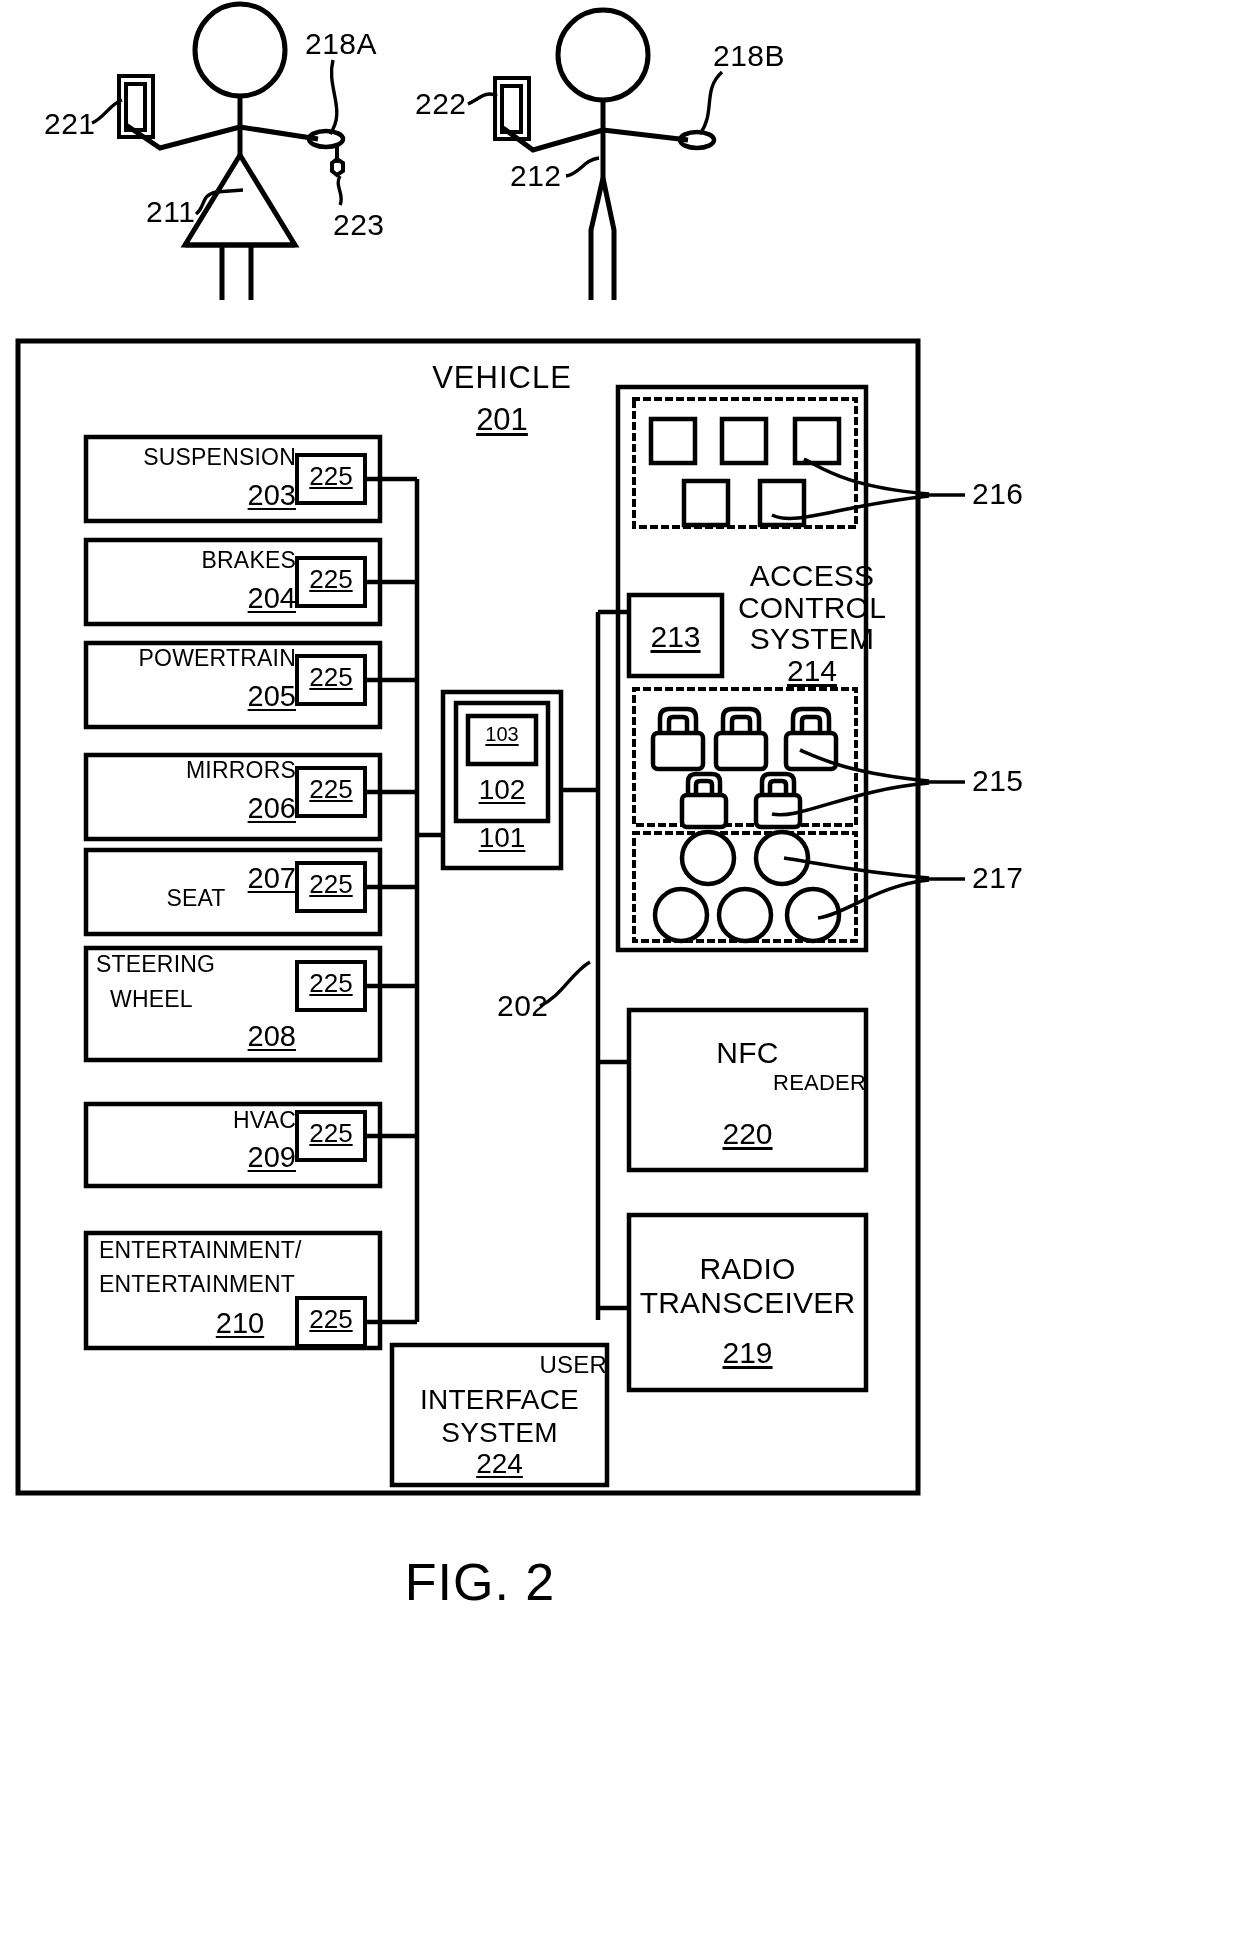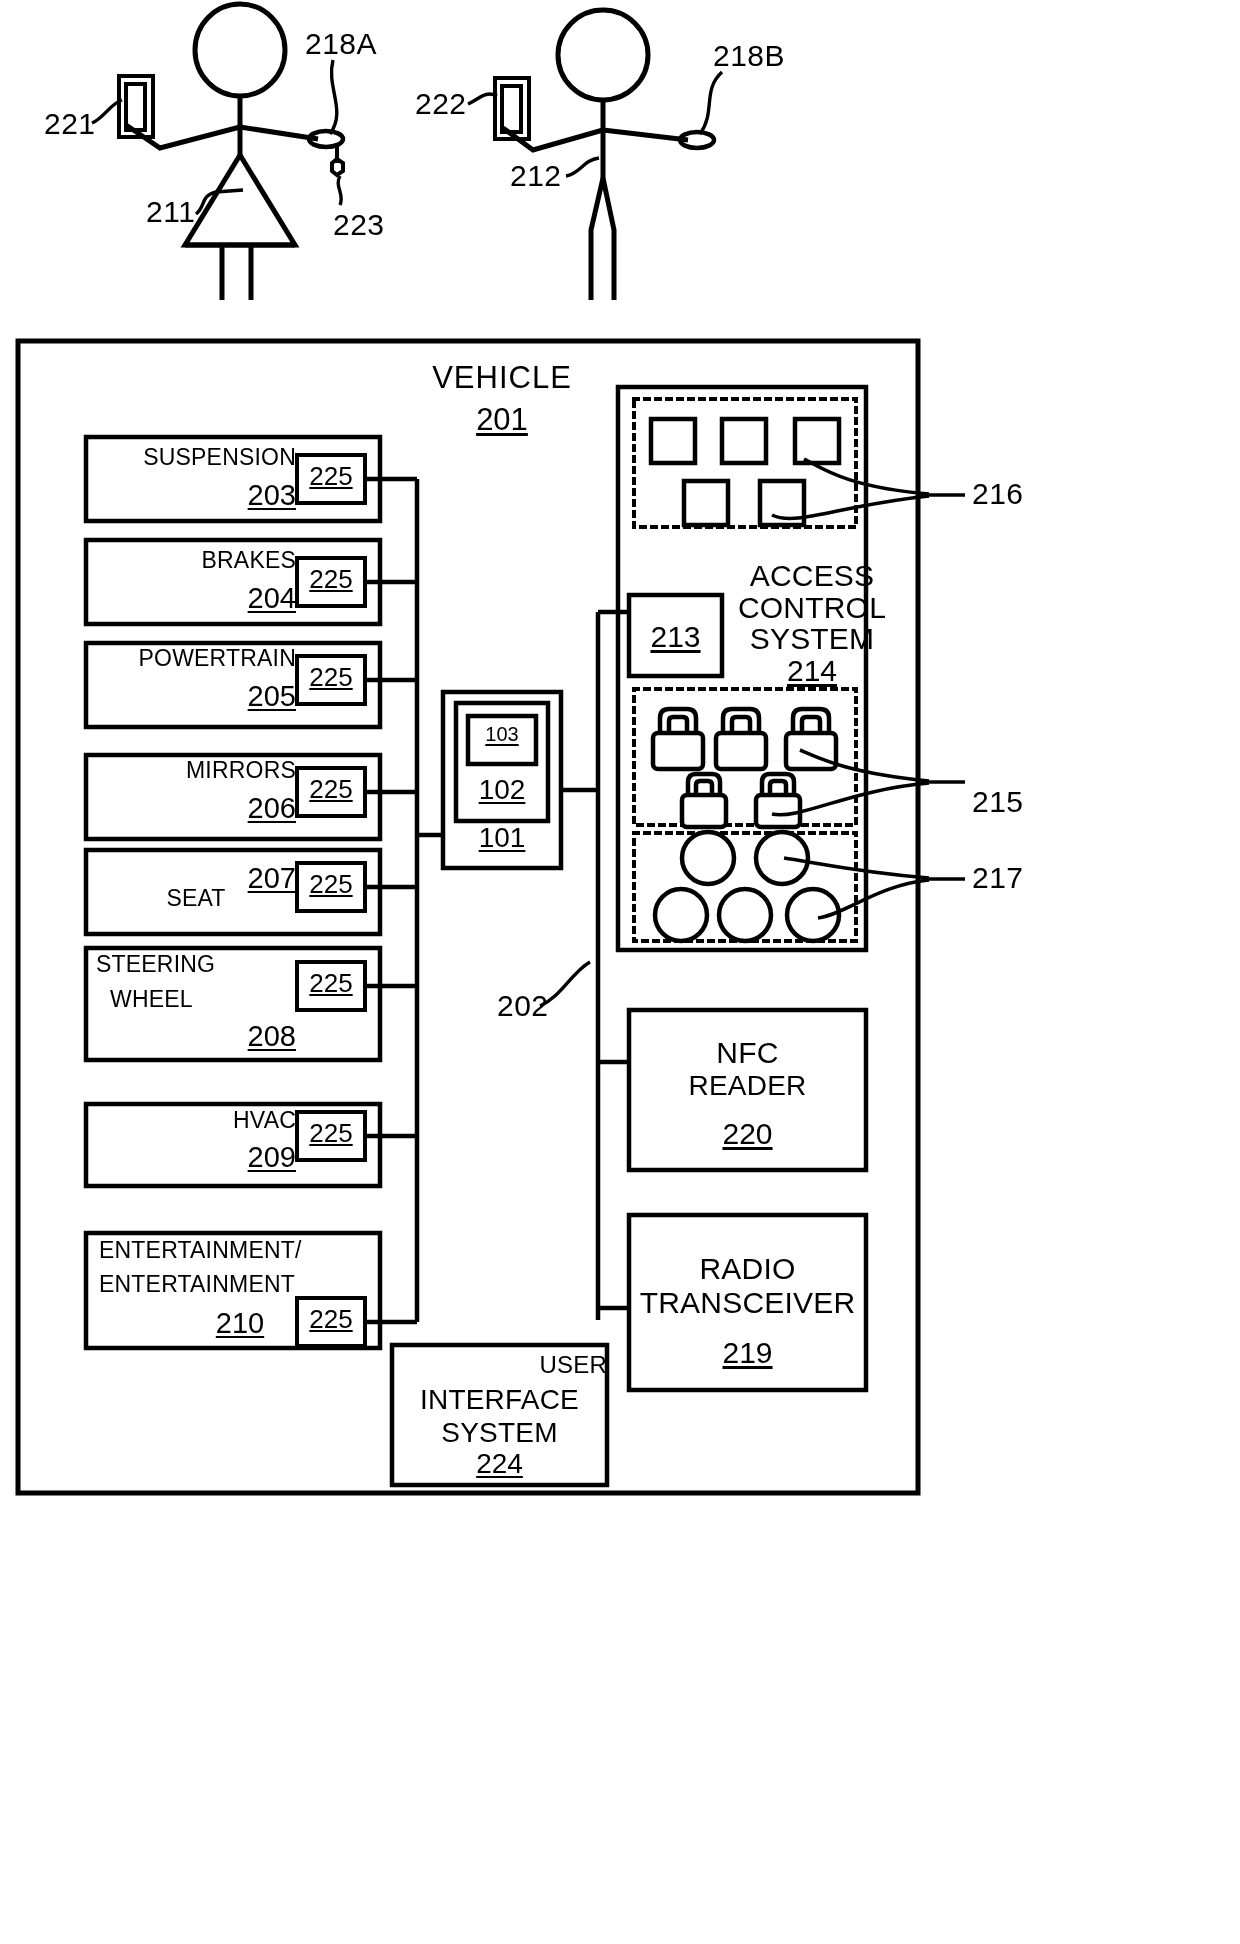--- a/index.html
+++ b/index.html
@@ -303,30 +303,31 @@
   <div class="txt ref" style="left:497px; top:990px;">202</div>
 
   <div class="txt blk-label center" style="left:712px; top:560px; width:200px; font-size:30px;">ACCESS</div>
   <div class="txt blk-label center" style="left:712px; top:592px; width:200px; font-size:30px;">CONTROL</div>
   <div class="txt blk-label center" style="left:712px; top:623px; width:200px; font-size:30px;">SYSTEM</div>
   <div class="txt blk-num center" style="left:712px; top:655px; width:200px; font-size:30px;">214</div>
 
   <div class="txt blk-num center" style="left:629px; top:621px; width:93px; font-size:30px;">213</div>
 
   <div class="txt ref" style="left:972px; top:478px;">216</div>
-  <div class="txt ref" style="left:972px; top:765px;margin-top:21px;">215</div>
+  <div class="txt ref" style="left:972px; top:765px;">215</div>
   <div class="txt ref" style="left:972px; top:862px;">217</div>
 
   <div class="txt blk-label center" style="left:629px; top:1037px; width:237px; font-size:30px;">NFC</div>
-  <div class="txt blk-label center" style="left:629px; top:1071px; width:237px; font-size:28px;">READER</div>
+  <div class="txt blk-label center" style="left:629px; top:1071px; width:237px; font-size:22px;text-align:right;">READER</div>
   <div class="txt blk-num center" style="left:629px; top:1118px; width:237px; font-size:30px;">220</div>
 
   <div class="txt blk-label center" style="left:629px; top:1253px; width:237px; font-size:30px;">RADIO</div>
   <div class="txt blk-label center" style="left:620px; top:1287px; width:255px; font-size:30px;">TRANSCEIVER</div>
   <div class="txt blk-num center" style="left:629px; top:1337px; width:237px; font-size:30px;">219</div>
 
   <div class="txt blk-label center" style="left:392px; top:1352px; width:215px; font-size:24px;text-align:right;">USER</div>
   <div class="txt blk-label center" style="left:392px; top:1385px; width:215px; font-size:28px;">INTERFACE</div>
   <div class="txt blk-label center" style="left:392px; top:1418px; width:215px; font-size:28px;">SYSTEM</div>
   <div class="txt blk-num center" style="left:392px; top:1449px; width:215px; font-size:28px;">224</div>
 
+  <div class="txt figcap center" style="left:320px; top:1555px; width:320px;">FIG. 2</div>
 
 </div>
 
 </body></html>

